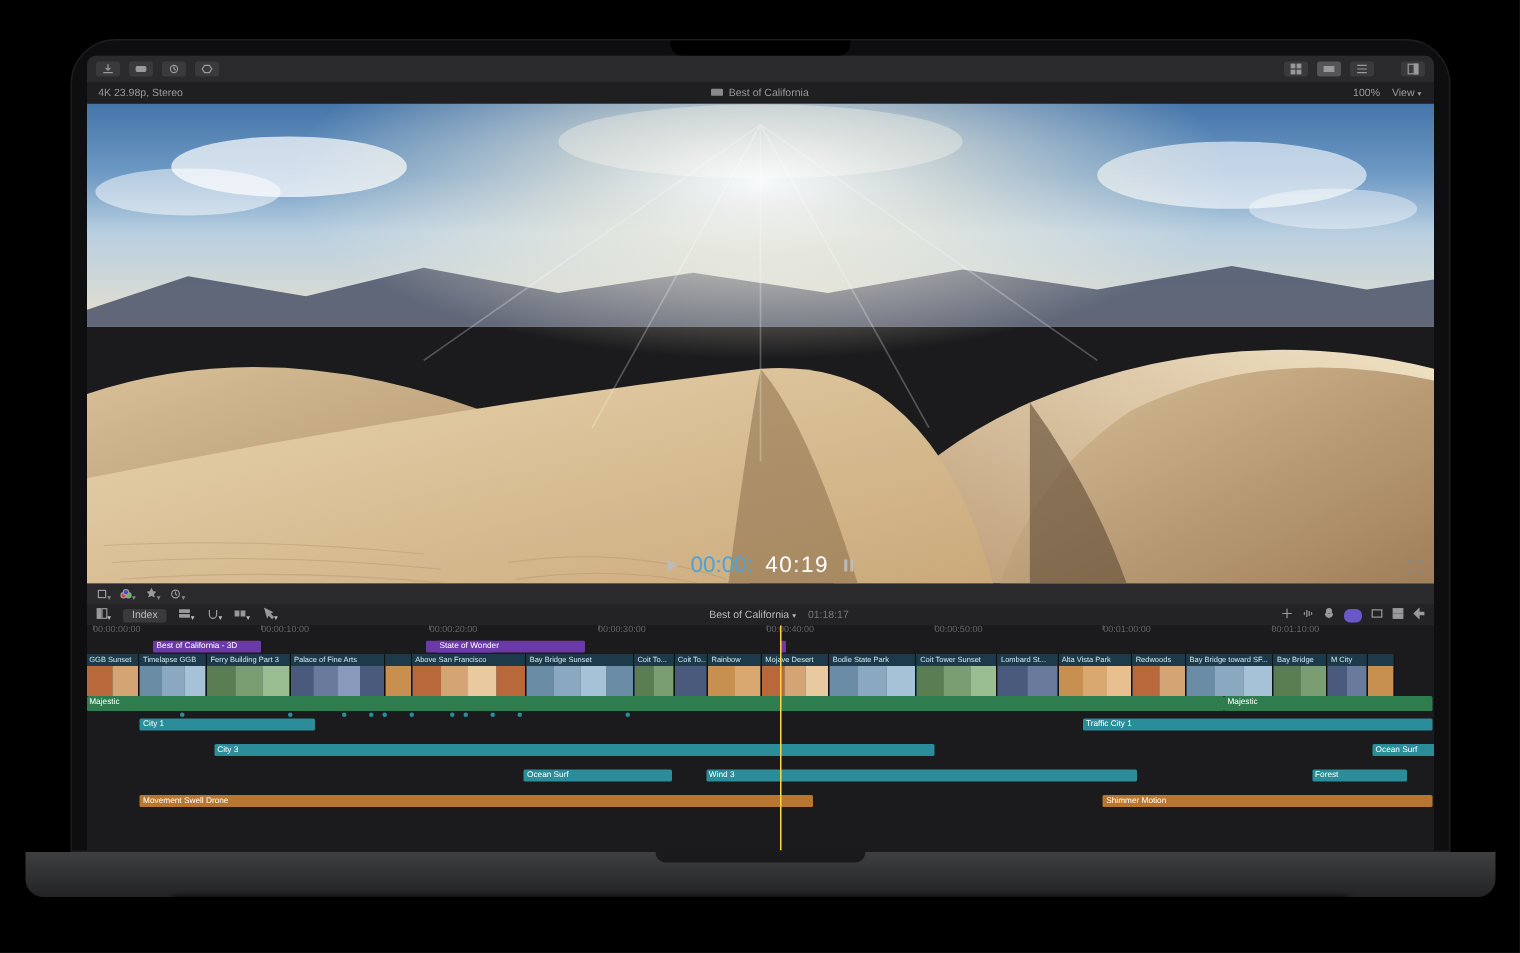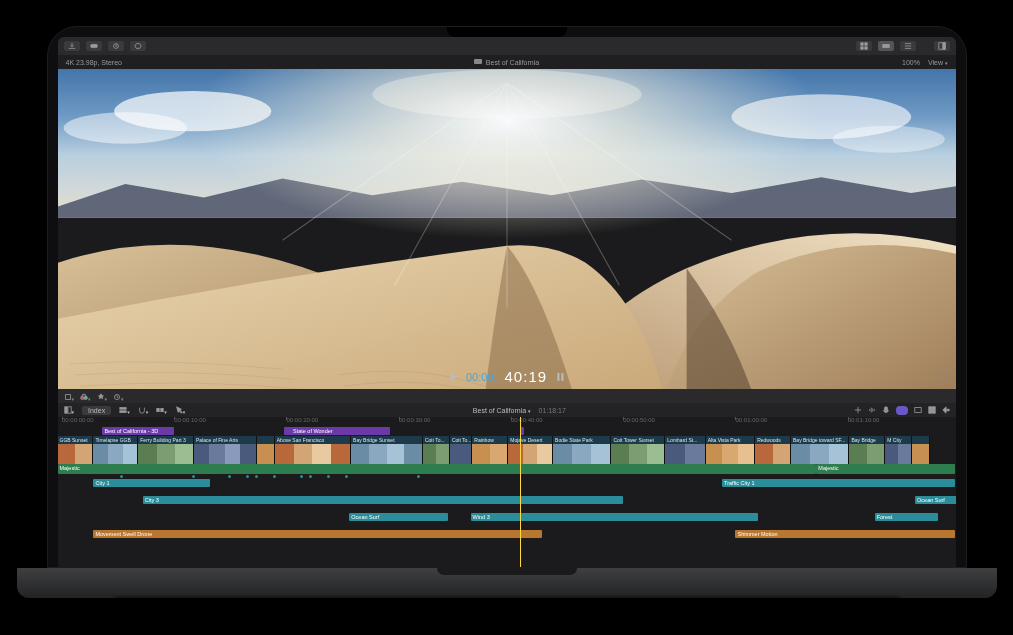--- a/index.html
+++ b/index.html
@@ -19,21 +19,21 @@
   
   .info-bar { height:14px; background:#1f1f21; display:flex; align-items:center; padding:0 8px; font-size:7px; color:#9a9a9e; }
   .info-bar .left { flex:1; }
   .info-bar .center { flex:1; display:flex; justify-content:center; align-items:center; gap:4px; }
   .info-bar .right { flex:1; display:flex; justify-content:flex-end; gap:8px; }
 
   
   .viewer { flex:1; position:relative; overflow:hidden; }
   .viewer svg { width:100%; height:100%; display:block; }
   .transport { position:absolute; bottom:4px; left:50%; transform:translateX(-50%); display:flex; align-items:center; gap:8px; font-size:11px; color:#aaa; font-family:Menlo,monospace;}
-  .transport .tc-small { font-size:11px; color:#4fa3d8;}
+  .transport .tc-small { font-size:15px; color:#4fa3d8;}
   .transport .tc-big { font-size:15px; color:#fff; letter-spacing:1px;}
   .transport .play svg, .transport .pause svg { width:10px; height:10px; fill:#bbb;}
   .fullscreen-icon { position:absolute; bottom:6px; right:8px; }
   .fullscreen-icon svg { width:10px; height:10px; stroke:#888; fill:none; }
 
   
   .tools-bar { height:14px; background:#2a2a2c; display:flex; align-items:center; padding:0 6px; gap:8px;}
   .tools-bar svg { width:8px; height:8px; fill:#9a9a9e; stroke:#9a9a9e; stroke-width:1;}
   .tools-bar .grp { display:flex; gap:6px; align-items:center;}
 

